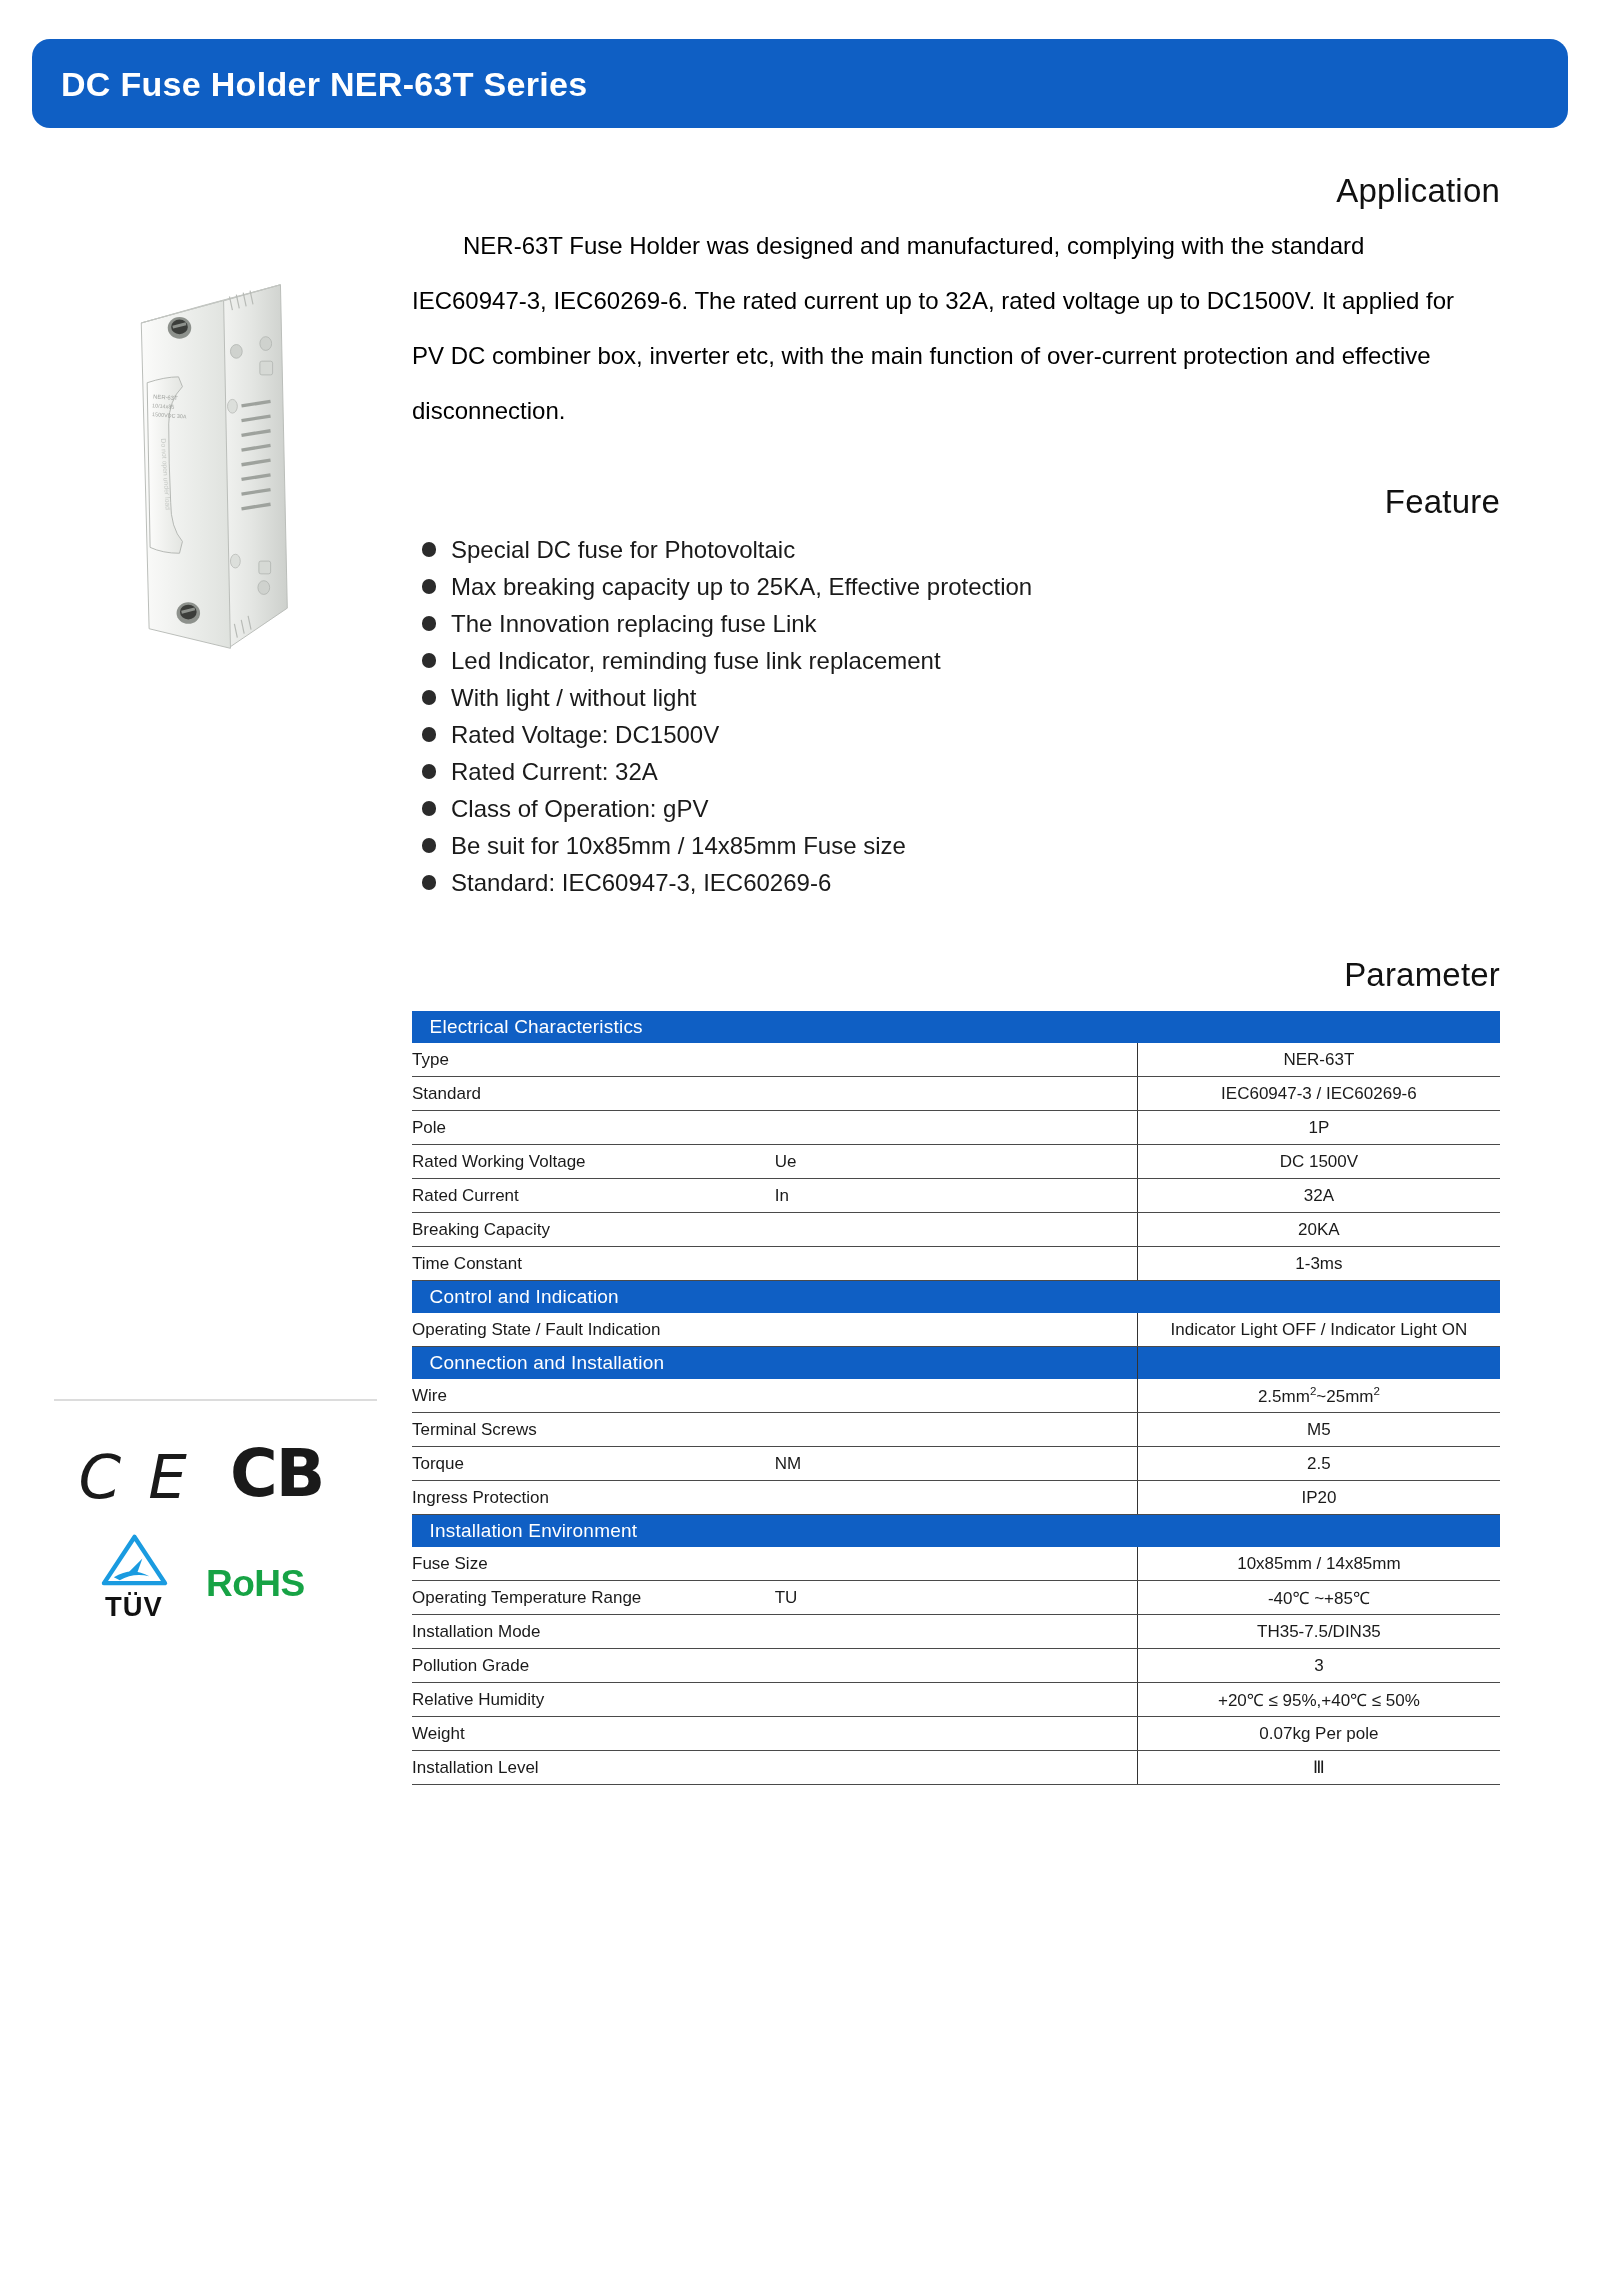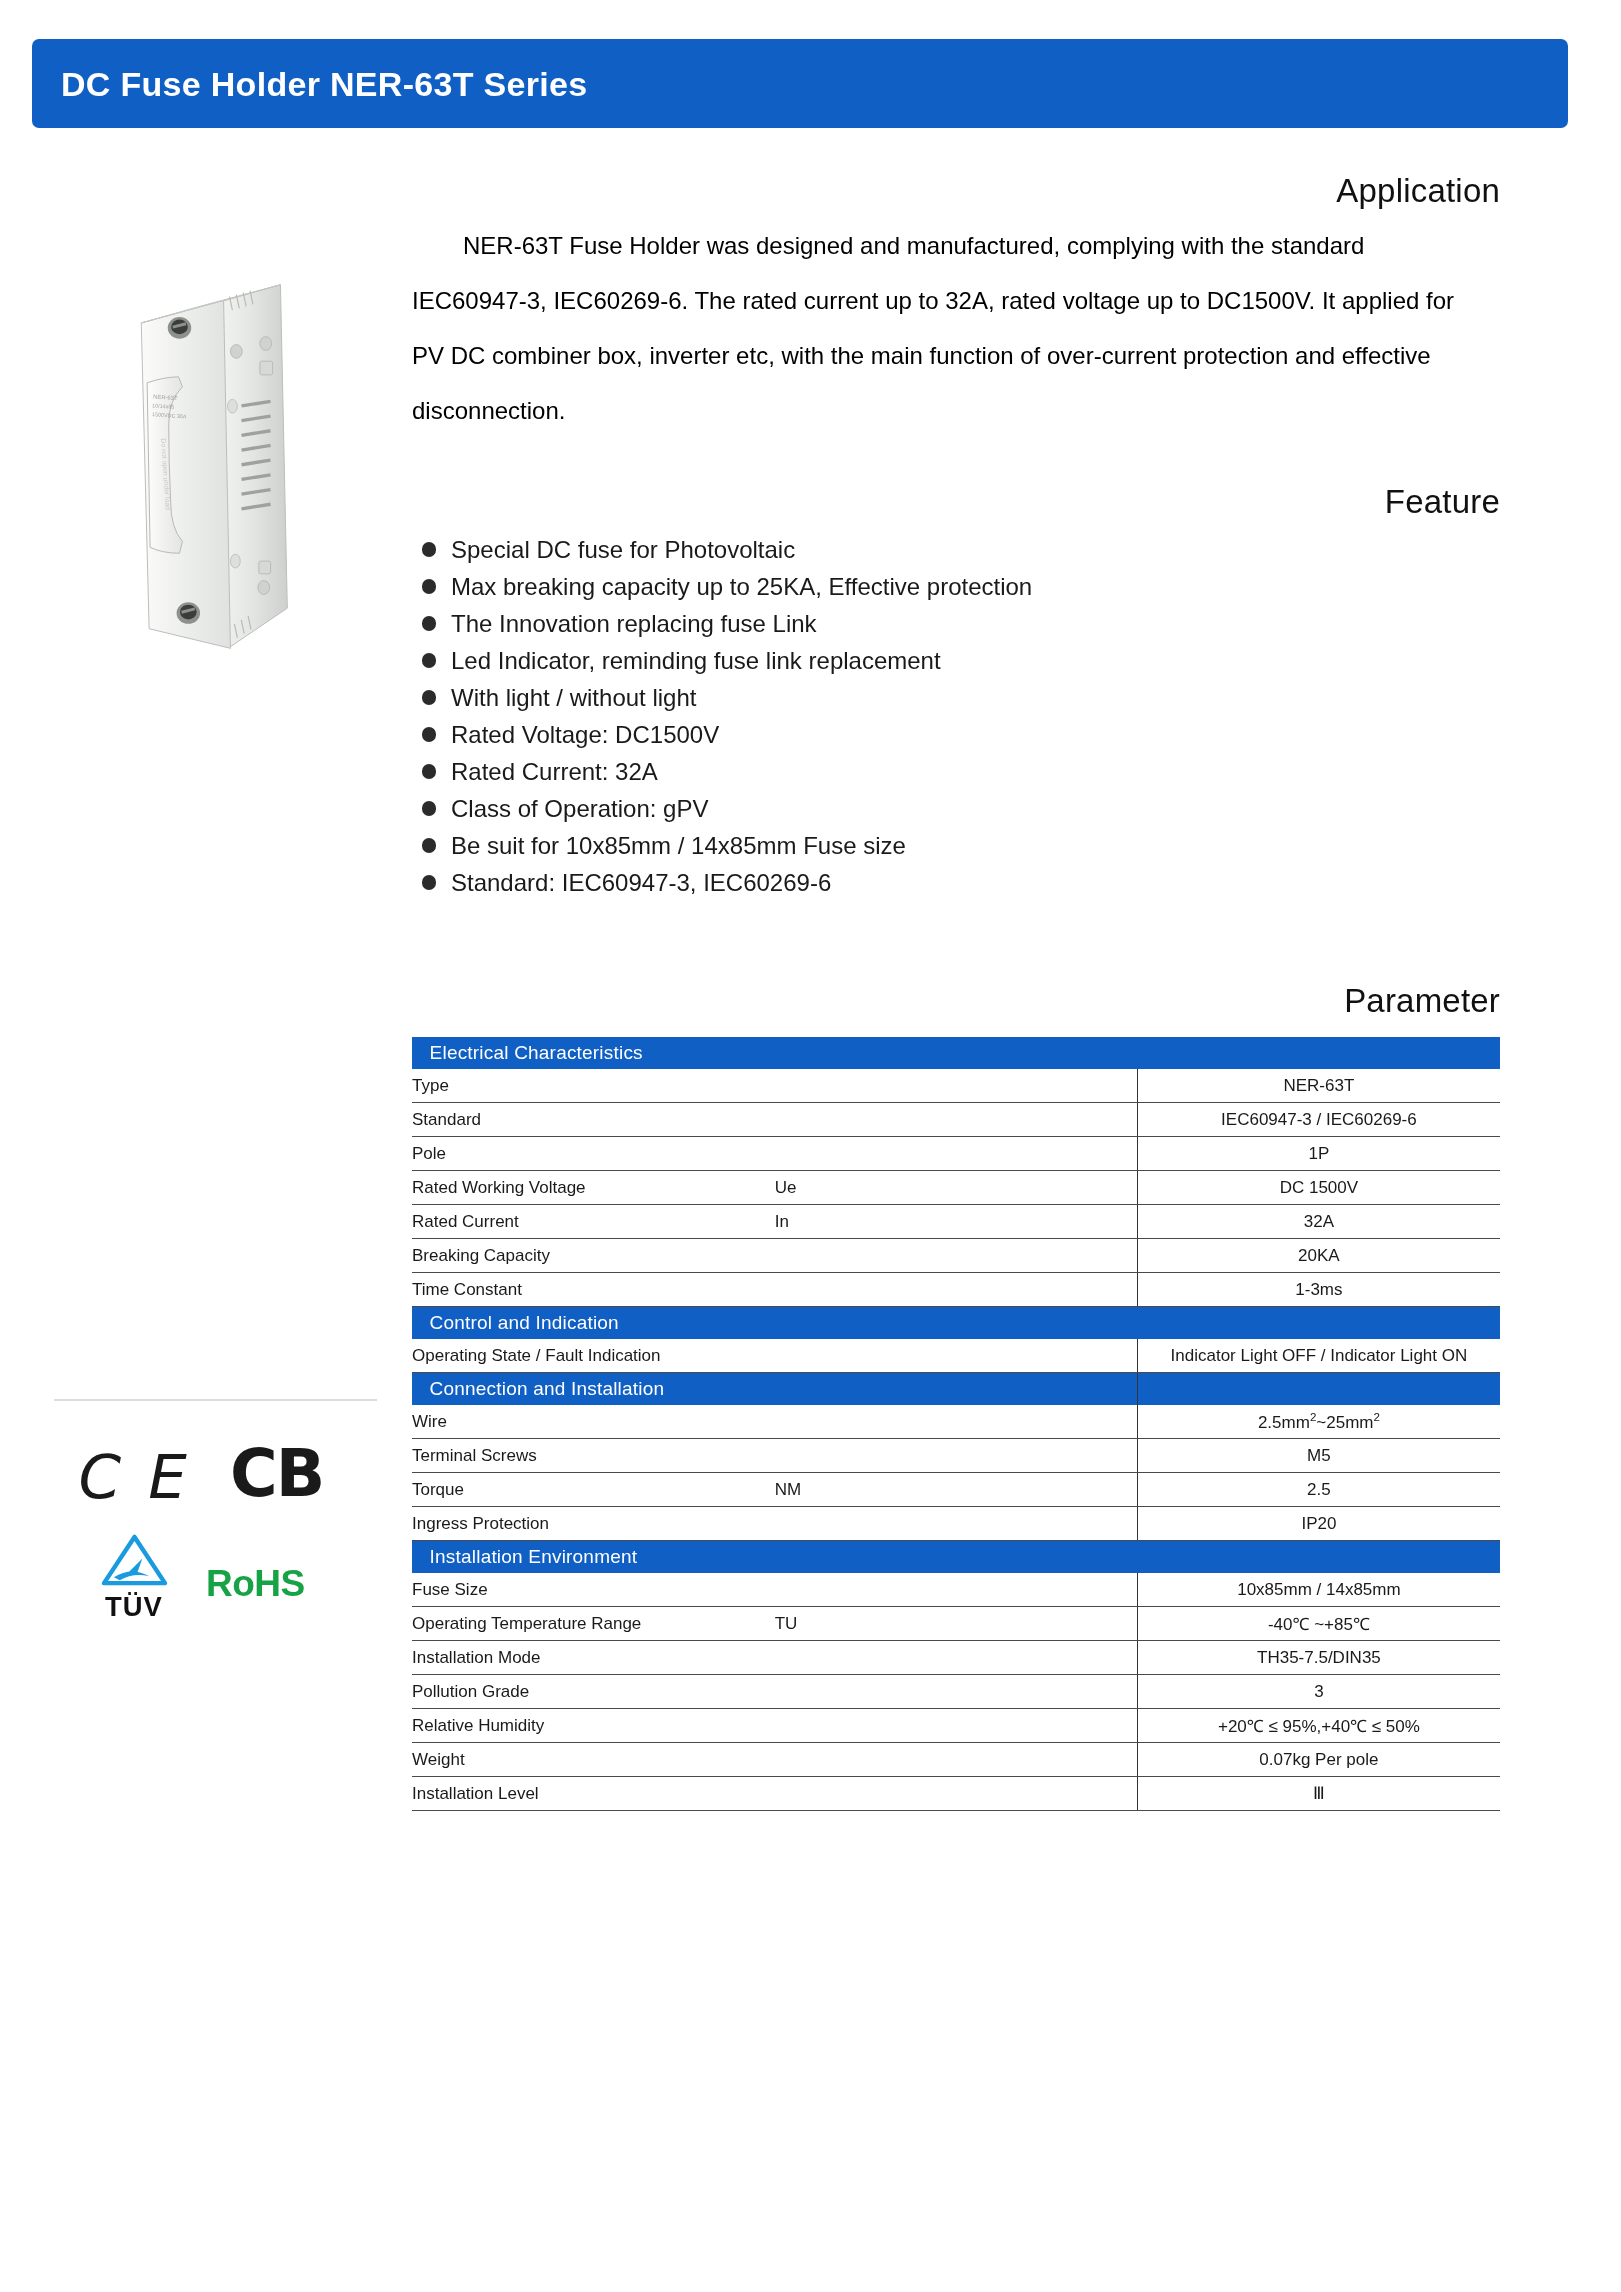--- a/index.html
+++ b/index.html
@@ -17,21 +17,21 @@
   }
 
   
   .banner {
     position: absolute;
     left: 32px;
     top: 39px;
     width: 1536px;
     height: 89px;
     background: #0F5FC4;
-    border-radius: 7px;
+    border-radius: 18px;
     box-sizing: border-box;
   }
   .banner-title {
     position: absolute;
     left: 29px;
     top: 50%;
     transform: translateY(-50%);
     color: #ffffff;
     font-size: 34px;
     font-weight: bold;
@@ -119,21 +119,21 @@
   .section-heading {
     font-size: 33px;
     font-weight: 400;
     color: #111111;
     margin: 0 0 7.8px 0;
     letter-spacing: 0.2px;
     text-align: right;
   }
   #application-heading { padding-left: 9.8px; }
   #feature-heading { padding-left: 9.8px; margin-top: 45px; }
-  #parameter-heading { padding-left: 9.8px; margin-top: 81px; margin-bottom: 17.6px; }
+  #parameter-heading { padding-left: 9.8px; margin-top: 55px; margin-bottom: 17.6px; }
 
   .app-paragraph {
     font-size: 24px;
     line-height: 55px;
     color: #000000;
     margin: 5.9px 0 0 0;
     text-indent: 51px;
     width: 1063px;
   }
 

